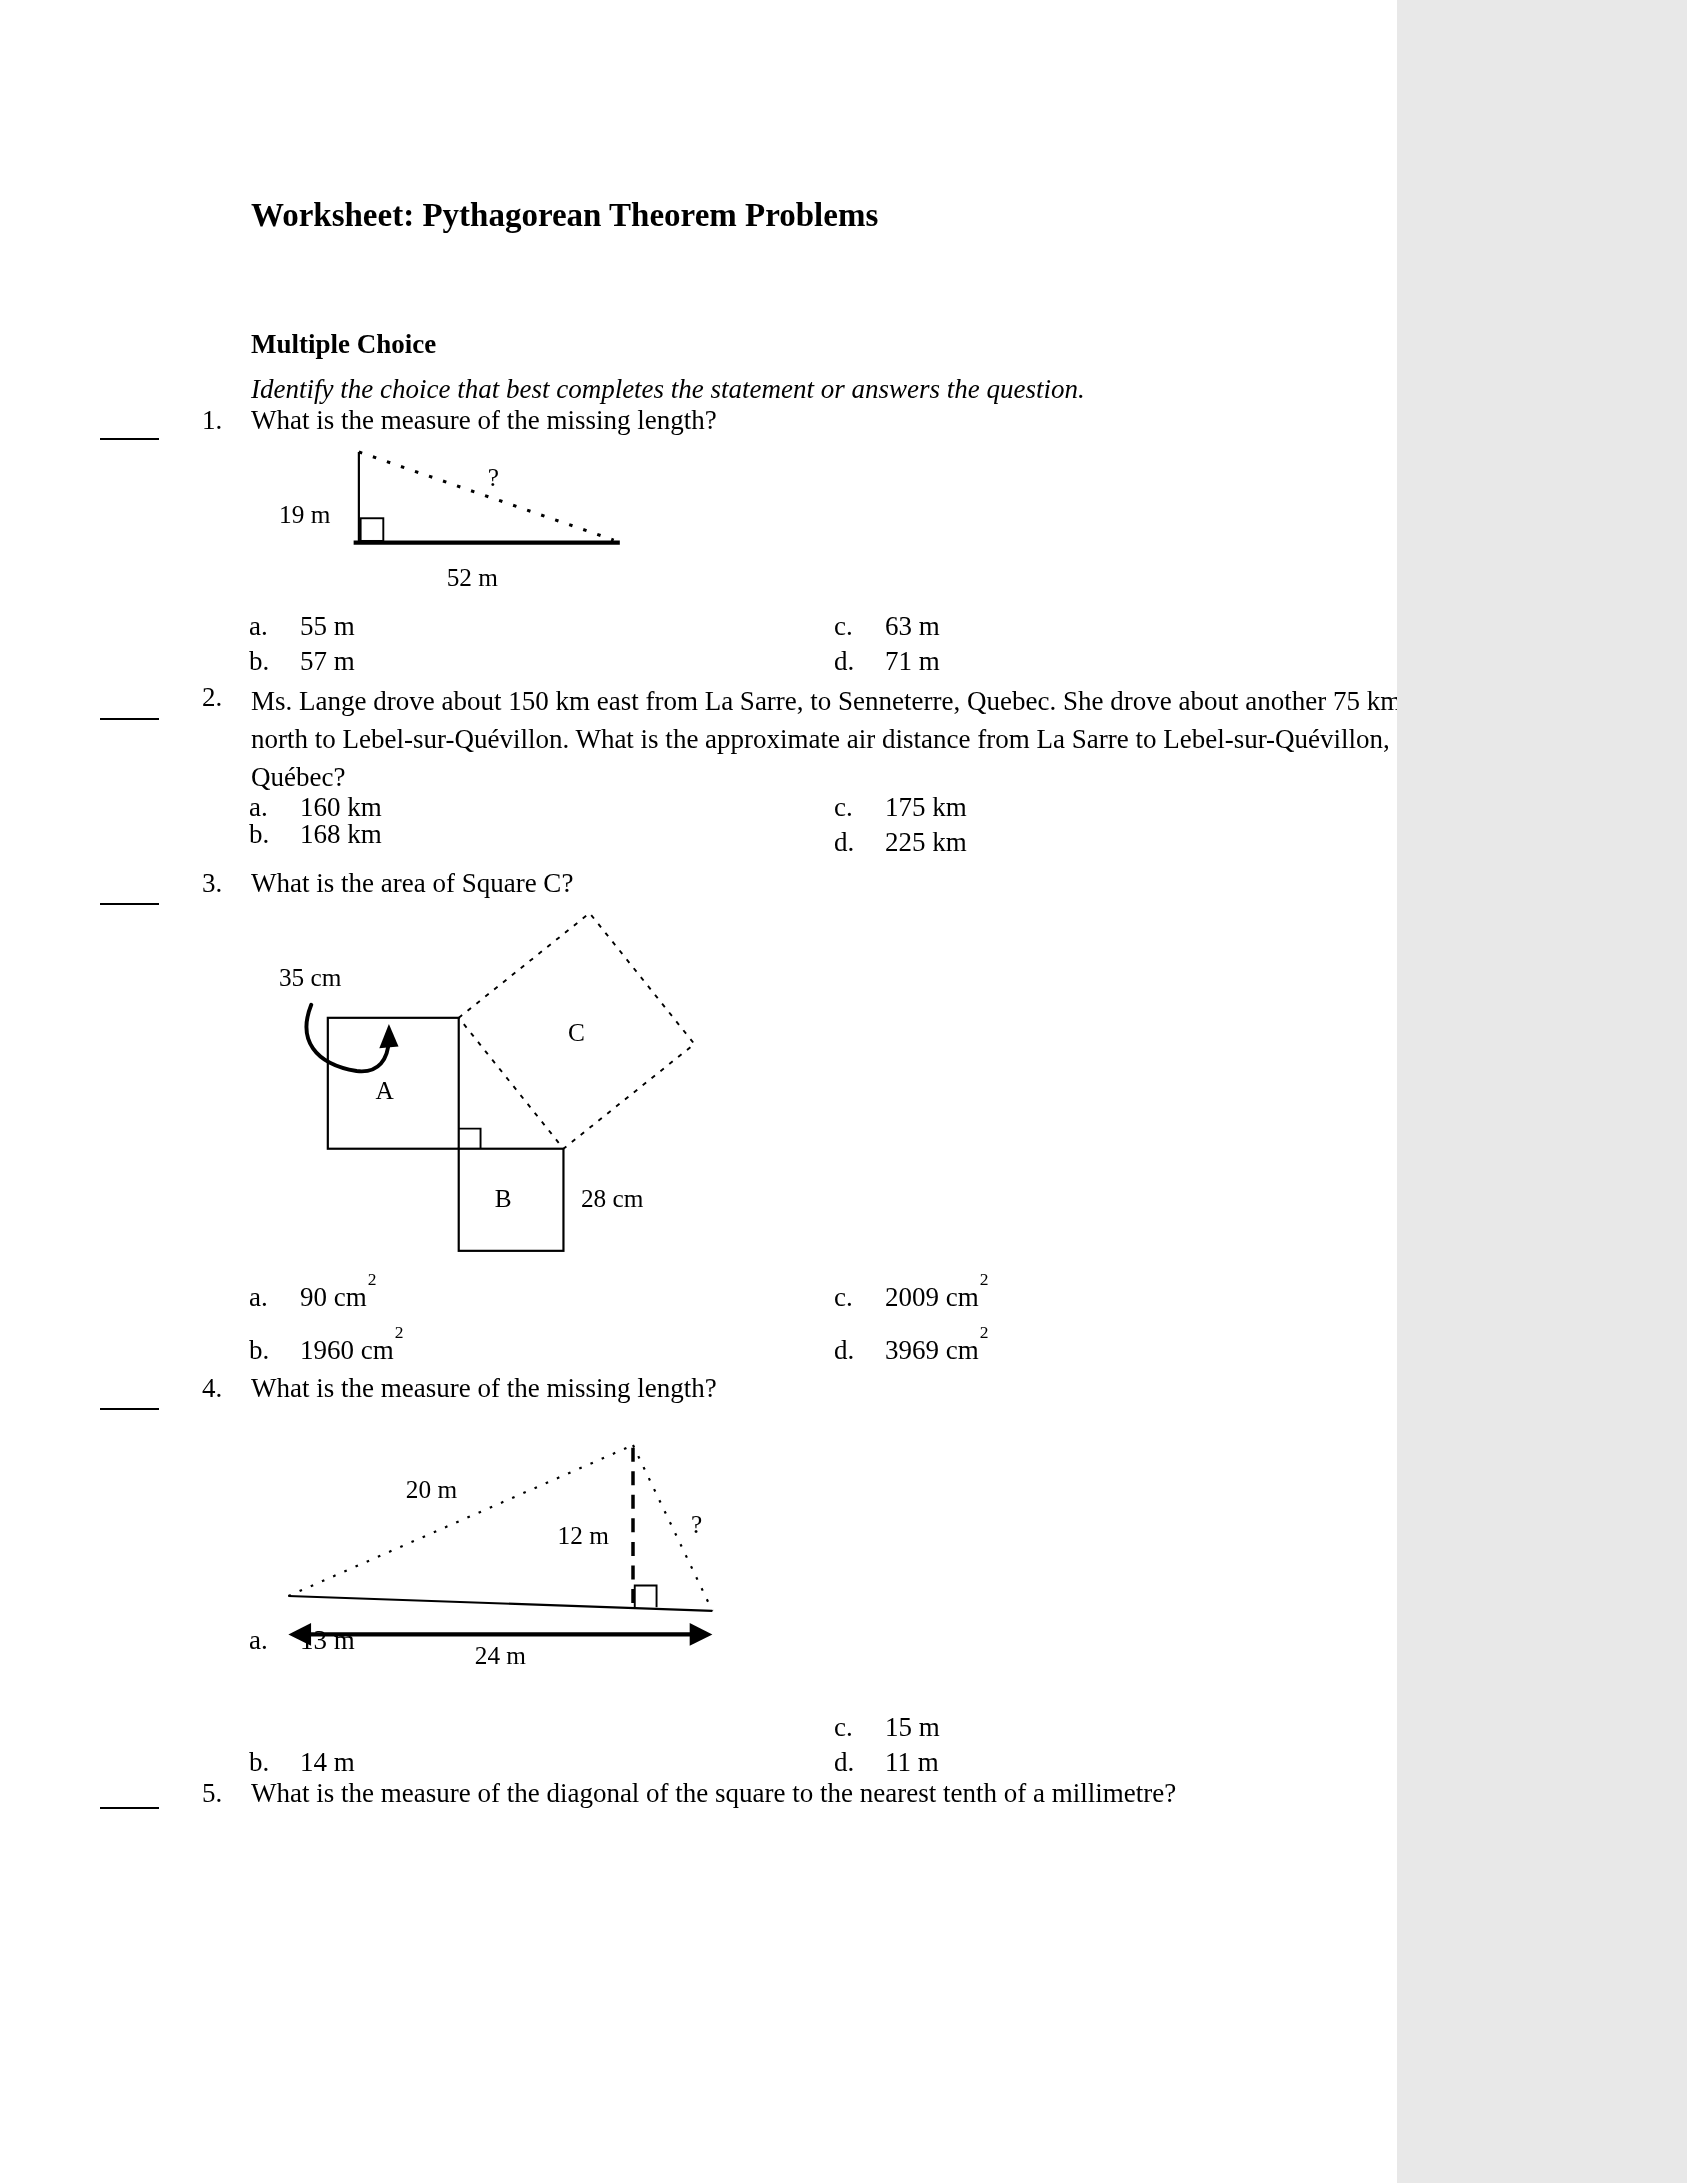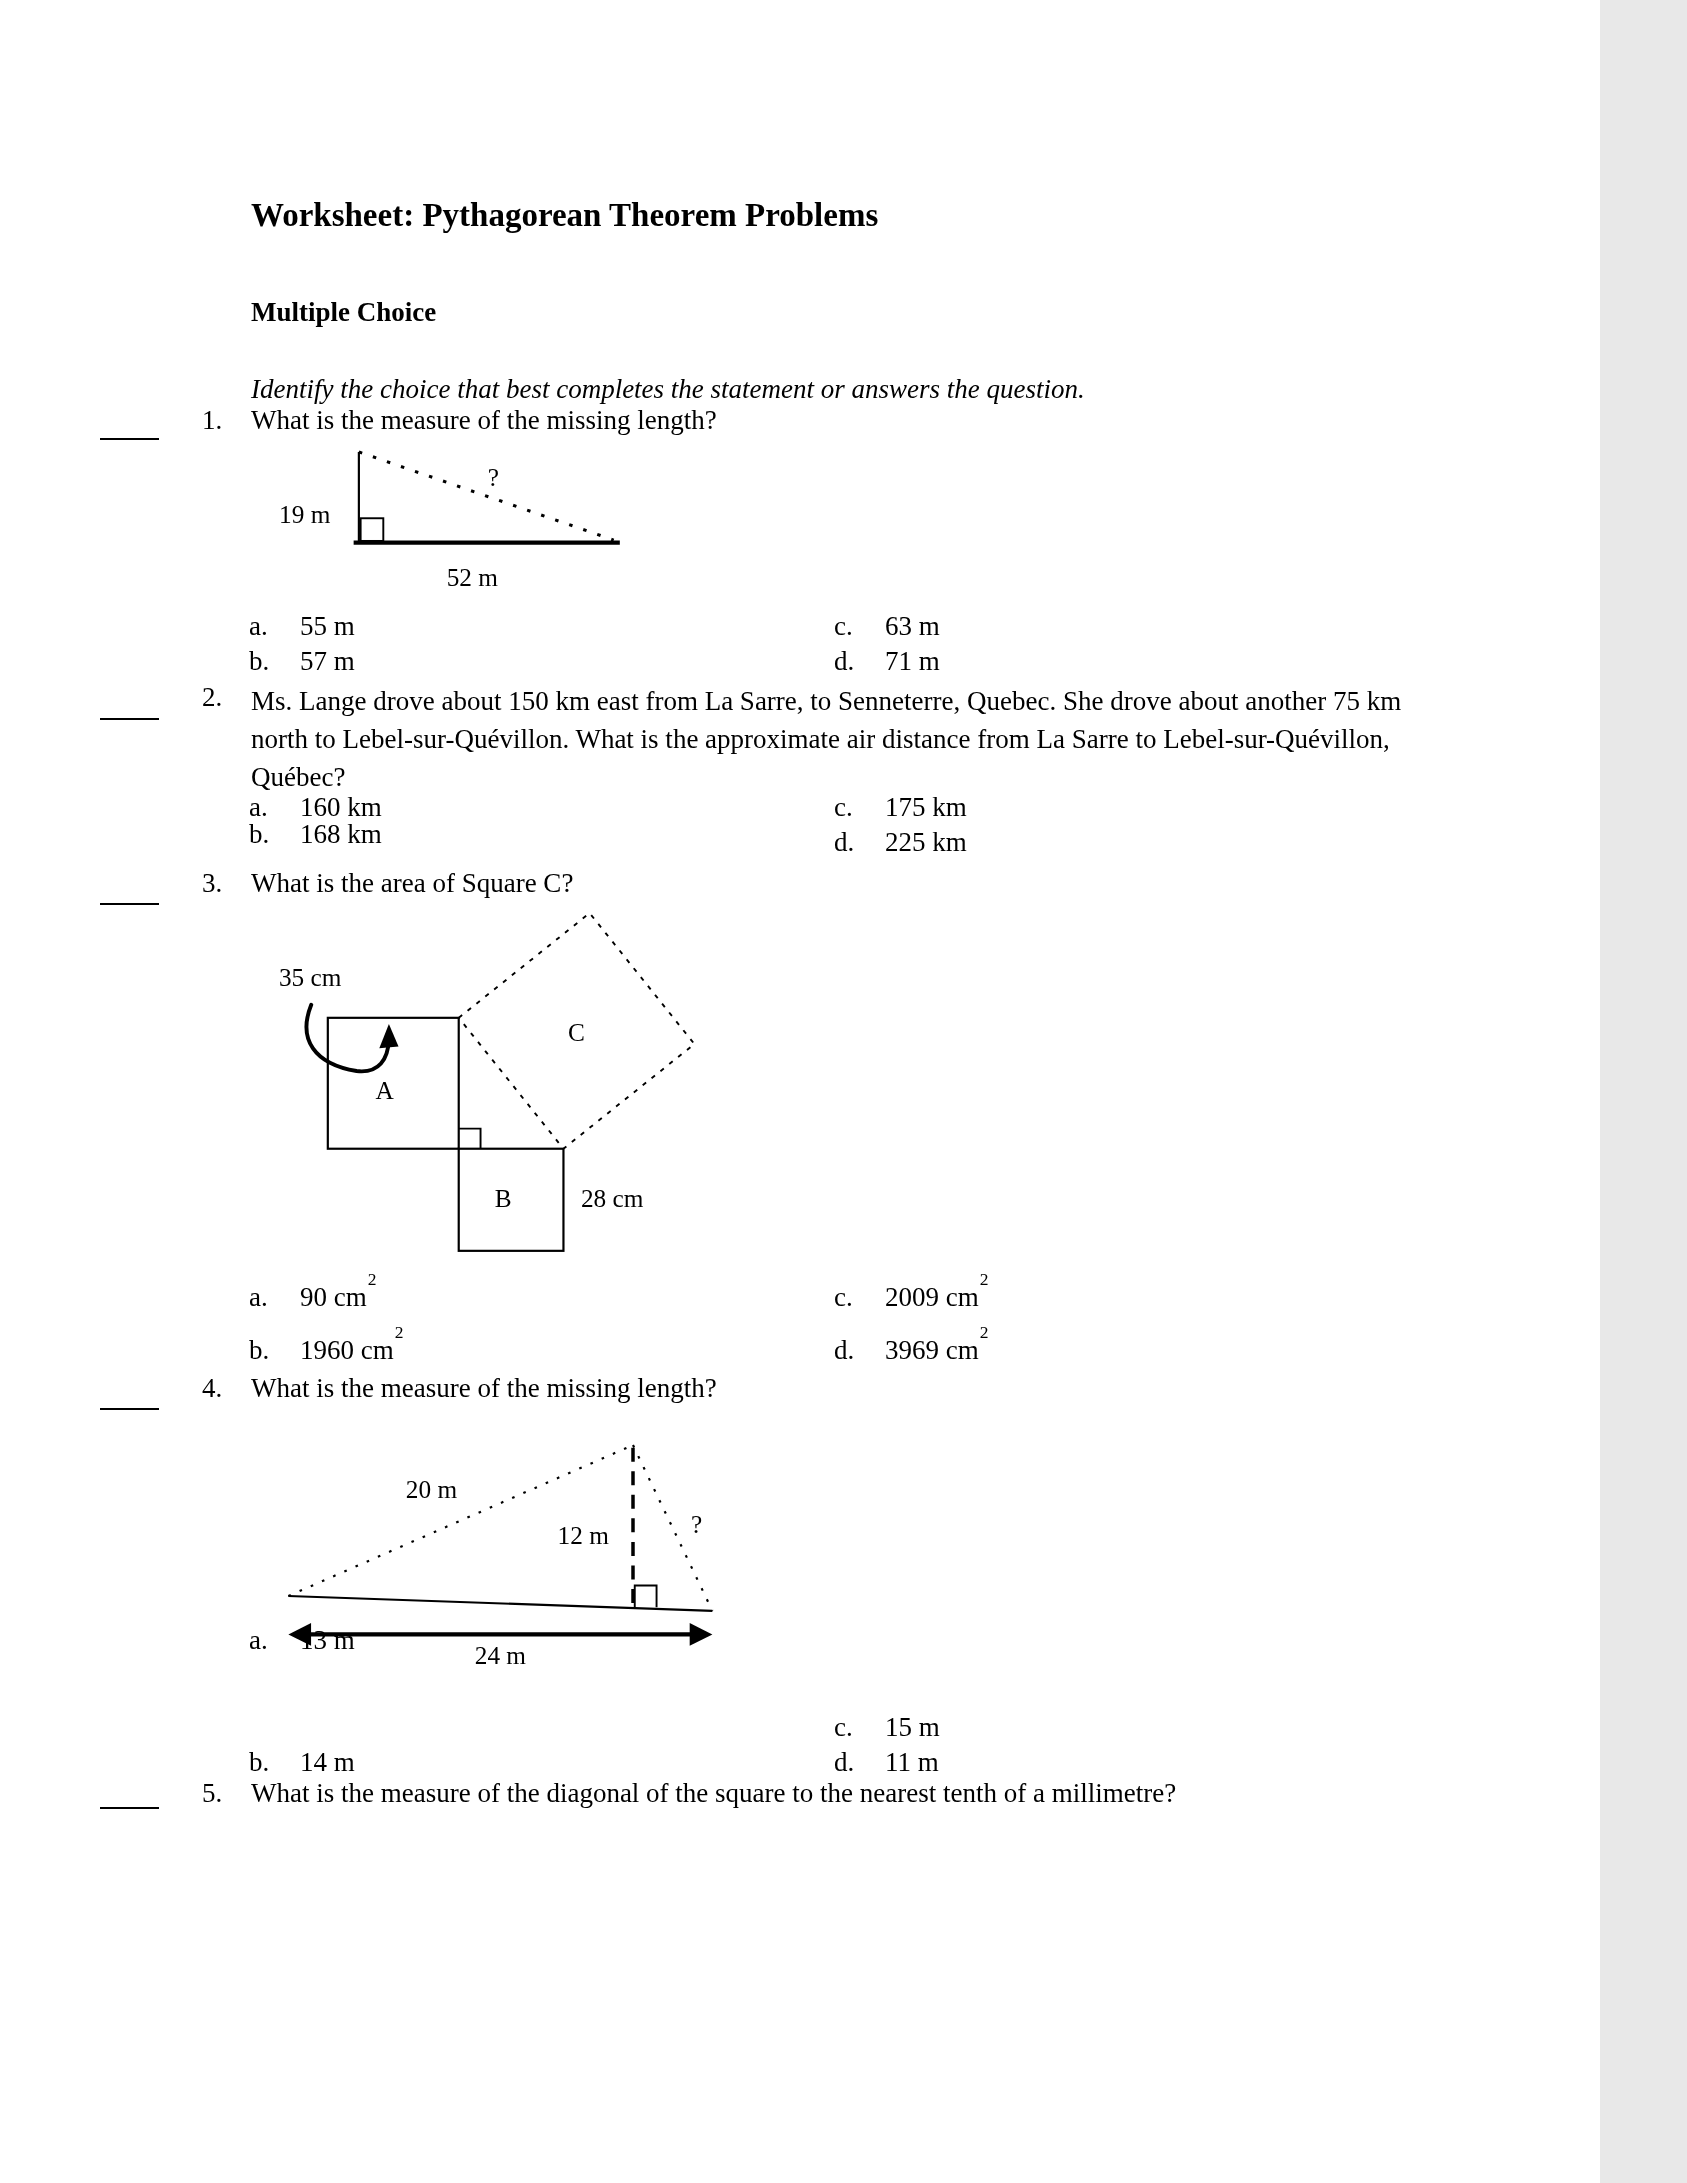--- a/index.html
+++ b/index.html
@@ -1,26 +1,26 @@
 <!DOCTYPE html>
 <html style="font-size:14px"><head>
 <meta charset="utf-8">
 <style>
   html,body{margin:0;padding:0;background:#e8e8e8;}
   .page{
     position:relative;
-    width:1600px;height:2184px;
+    width:1397px;height:2184px;
     background:#ffffff;
     font-family:"Liberation Serif","DejaVu Serif",serif;
     color:#000;
     overflow:hidden;
   }
   .abs{position:absolute;}
   .title{font-size:33px;font-weight:bold;white-space:nowrap;}
-  .mc-head{font-size:27px;font-weight:bold;white-space:nowrap;}
+  .mc-head{font-size:27px;font-weight:bold;white-space:nowrap;margin-top:32px;}
   .mc-instr{font-size:27px;font-style:italic;white-space:nowrap;margin-top:39px;}
   .qnum{font-size:27px;white-space:nowrap;}
   .qtext{font-size:27px;white-space:nowrap;}
   .qline{font-size:27px;line-height:38px;white-space:nowrap;}
   .blank{width:59px;height:0;border-bottom:2.6px solid #000;}
   .choice{font-size:27px;white-space:nowrap;}
   .c-letter{display:inline-block;width:51px;}
   .c-sup{font-size:17.5px;position:relative;top:-11.4px;margin-left:0.9px;}
   svg{position:absolute;overflow:visible;}
   .figtext{font-family:"Liberation Serif","DejaVu Serif",serif;font-size:29px;fill:#000;}

